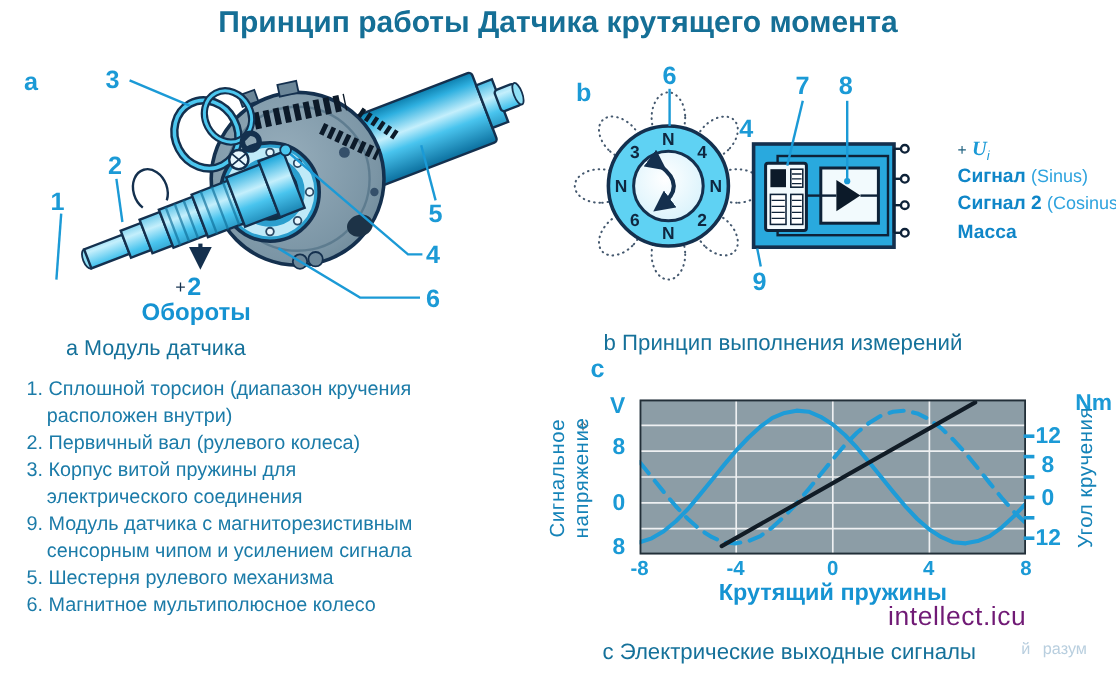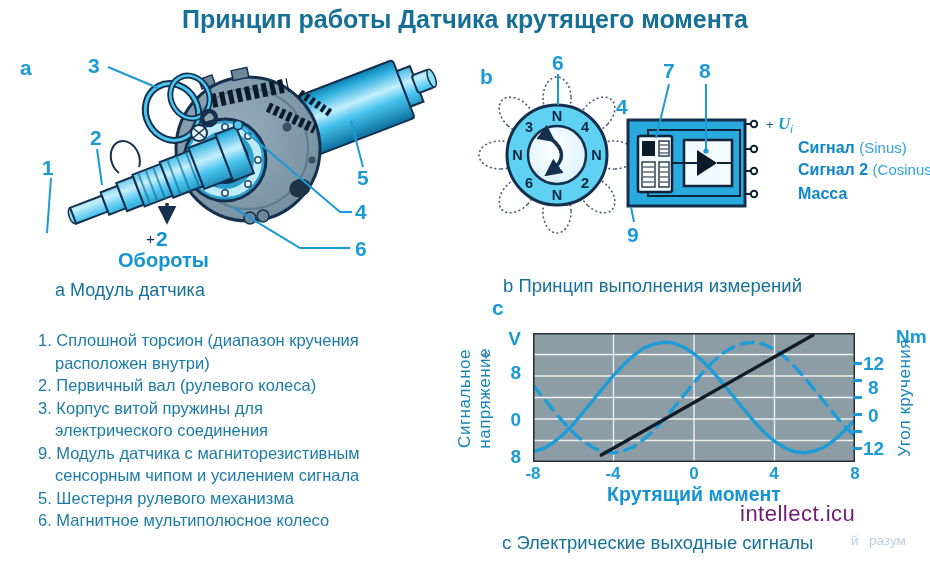--- a/index.html
+++ b/index.html
@@ -2,21 +2,21 @@
 <html><head>
 <meta charset="utf-8">
 <style>
   html,body{margin:0;padding:0;background:#fff;}
   .stage{position:relative;width:930px;height:573px;background:#fff;overflow:hidden;
          font-family:"Liberation Sans",sans-serif;}
   .abs{position:absolute;}
   .title{left:0;right:0;top:5px;text-align:center;font-size:25px;font-weight:600;color:#156f96;}
   .cap{color:#15719a;font-size:18px;}
   .panel-letter{font-size:21px;font-weight:700;color:#1b9ad6;}
-  .legend{left:22px;top:313px;width:332px;margin:16px;padding:0;list-style:none;}
+  .legend{left:22px;top:313px;width:332px;margin:0;padding:0;list-style:none;}
   .legend li{font-size:16.5px;line-height:22.5px;color:#1b7ba8;padding-left:17px;text-indent:-17px;}
   svg text{font-family:"Liberation Sans",sans-serif;}
   .callout{font-size:21px;font-weight:700;fill:#1b9ad6;}
   
   .out-row{position:absolute;left:766px;font-size:16px;color:#0f86c8;white-space:nowrap;}
   .out-row b{font-weight:700;color:#0f86c8;margin-left:32px;}
   .out-row .paren{font-weight:400;color:#2ea3de;font-size:15px;}
   .out-row .u{font-style:italic;font-family:"Liberation Serif",serif;font-size:17px;color:#1b9ad6;font-weight:600;}
   .out-row .sub{font-size:11px;vertical-align:-4px;color:#1b9ad6;font-style:italic;}
   .out-row .plus{color:#1b5e7d;font-size:13px;}
@@ -253,21 +253,21 @@
     <circle cx="236" cy="101" r="2.6" fill="#1b9ad6"></circle>
     <line x1="164" y1="172" x2="161" y2="157" stroke="#1b9ad6" stroke-width="2"></line>
     <text x="10" y="34" class="callout">b</text>
     <text x="82" y="20" class="callout">6</text>
     <text x="146" y="64" class="callout">4</text>
     <text x="193" y="28" class="callout">7</text>
     <text x="229" y="28" class="callout">8</text>
     <text x="157" y="192" class="callout">9</text>
   </svg>
 
-  <div class="out-row" style="top:114px;"><span class="plus">+</span> <span class="u">U</span><span class="sub">i</span></div>
+  <div class="out-row" style="top:114px;margin-left:32px;"><span class="plus">+</span> <span class="u">U</span><span class="sub">i</span></div>
   <div class="out-row" style="top:139px;"><b>Сигнал</b> <span class="paren">(Sinus)</span></div>
   <div class="out-row" style="top:161px;"><b>Сигнал 2</b> <span class="paren">(Cosinus)</span></div>
   <div class="out-row" style="top:185px;"><b>Масса</b></div>
 
   <div class="abs cap" style="left:503px;top:275px;font-size:18.5px;">b Принцип выполнения измерений</div>
   <div class="abs panel-letter" style="left:492px;top:296px;">c</div>
 
   <div class="abs chart">
     <span class="sparkle">✧</span>
 
@@ -316,21 +316,21 @@
     <div class="vwrap" style="left:440px;">
       <span class="vlabel">Угол кручения</span>
     </div>
 
     <span class="tickX" style="left:56px;">-8</span>
     <span class="tickX" style="left:136px;">-4</span>
     <span class="tickX" style="left:217px;">0</span>
     <span class="tickX" style="left:297px;">4</span>
     <span class="tickX" style="left:378px;">8</span>
 
-    <div class="xlabel">Крутящий момент</div>
+    <div class="xlabel">Крутящий пружины</div>
   </div>
 
   <div class="abs wm-text">intellect.icu</div>
   <span class="abs wm-frag" style="left:851px;">й</span>
   <span class="abs wm-frag" style="left:869px;text-align:right;">разум</span>
 
   <div class="abs cap cap-c">с Электрические выходные сигналы</div>
 
 </div>
 

